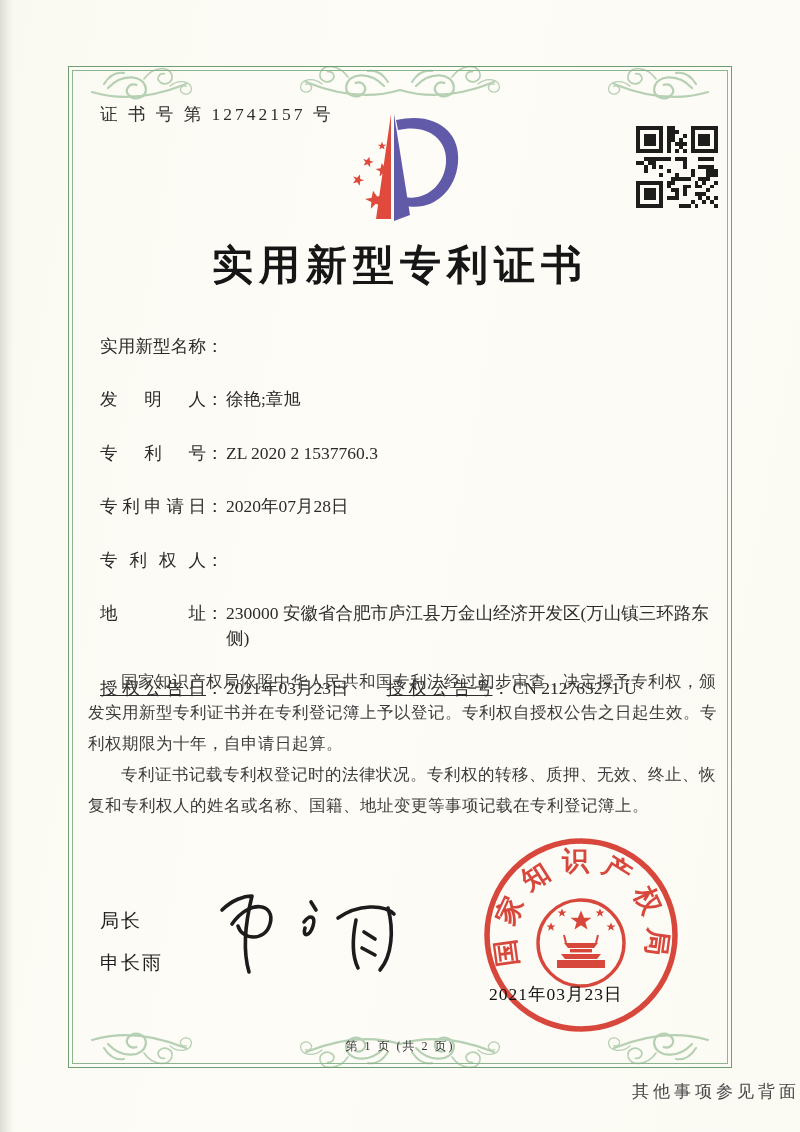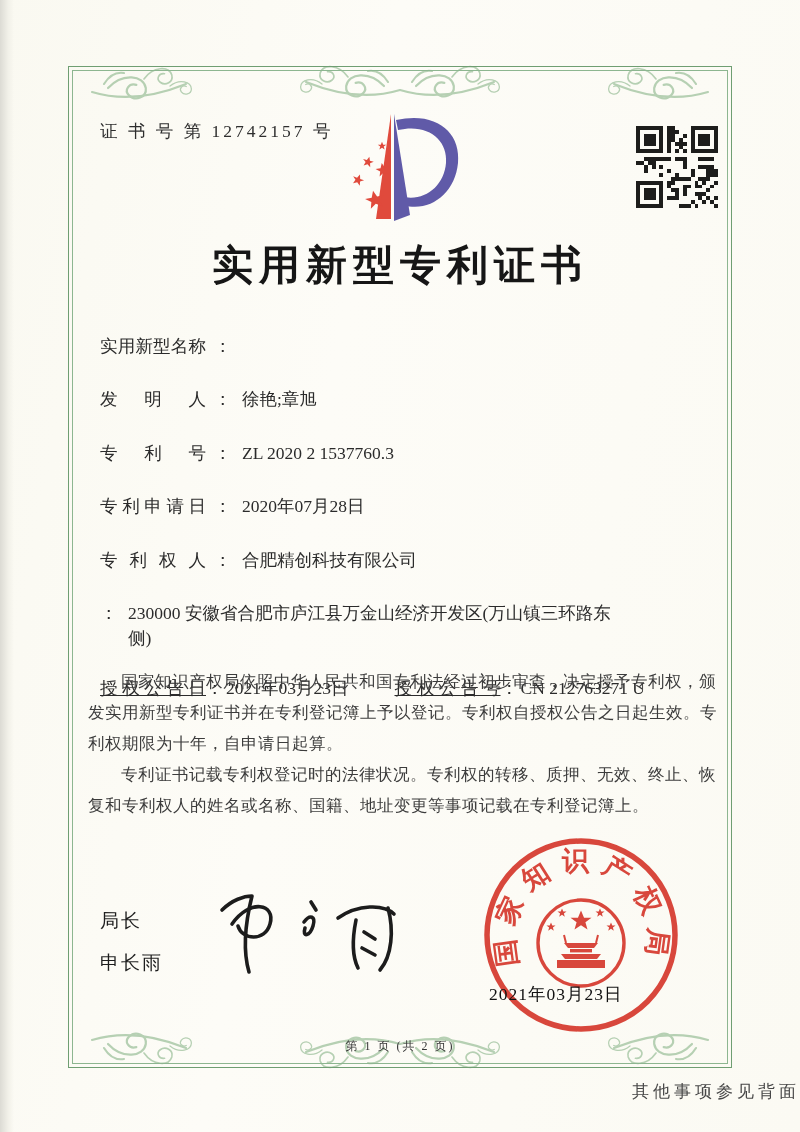--- a/index.html
+++ b/index.html
@@ -9,28 +9,28 @@
     font-family:"Liberation Serif","DejaVu Serif",serif;color:#222;
   }
   .scan-edge{position:absolute;left:0;top:0;bottom:0;width:14px;
     background:linear-gradient(90deg,#dcdbd4,#f2f1e9 60%,rgba(255,255,255,0));}
   .frame{position:absolute;left:68px;top:66px;width:662px;height:1000px;
     border:1.6px solid #6f9e72;}
   .frame::before{content:"";position:absolute;inset:3px;border:1px solid #8db690;}
   .orn{position:absolute;left:0;top:0;width:800px;height:1132px;pointer-events:none;}
   .orn path,.orn use{stroke:#a9c8a7;stroke-width:2.1;fill:none;stroke-linecap:round;}
 
-  .cert-no{position:absolute;left:100px;top:119px;font-size:17.5px;letter-spacing:3px;color:#2e2e2e;}
+  .cert-no{position:absolute;left:100px;top:102px;font-size:17.5px;letter-spacing:3px;color:#2e2e2e;}
   .logo{position:absolute;left:330px;top:110px;width:140px;height:130px;}
   .qr{position:absolute;left:636px;top:126px;width:82px;height:82px;}
   .title{position:absolute;left:0;right:0;top:238px;text-align:center;
     font-size:41px;font-weight:bold;letter-spacing:6px;color:#161616;}
 
   .fields{position:absolute;left:100px;right:78px;top:334px;font-size:17.5px;color:#2b2b2b;}
-  .frow{display:flex;margin-bottom:28px;line-height:1.45;gap:8px;}
+  .frow{display:flex;margin-bottom:28px;line-height:1.45;}
   .flabel{width:106px;flex:0 0 106px;text-align:justify;text-align-last:justify;}
   .fcolon{width:20px;flex:0 0 20px;}
   .fvalue{flex:1;}
   .grant{display:flex;margin-bottom:0;}
   .grant .pair{display:flex;}
   .grant .pair2{margin-left:38px;}
   .grant .glabel{width:106px;text-align:justify;text-align-last:justify;text-decoration:underline;}
 
   .paras{position:absolute;left:88px;right:76px;top:666px;font-size:16.5px;
     line-height:1.88;color:#3c3c3c;letter-spacing:0.5px;}
@@ -319,23 +319,23 @@
     <span class="fvalue">ZL 2020 2 1537760.3</span>
   </div>
   <div class="frow">
     <span class="flabel">专利申请日</span>
     <span class="fcolon">：</span>
     <span class="fvalue">2020年07月28日</span>
   </div>
   <div class="frow">
     <span class="flabel">专利权人</span>
     <span class="fcolon">：</span>
-    <span class="fvalue">合肥精创科技有限公司</span>
   </div>
   <div class="frow" style="margin-bottom:24px;">
+    <span class="flabel">地址</span>
     <span class="fcolon">：</span>
     <span class="fvalue" style="max-width:500px;">230000 安徽省合肥市庐江县万金山经济开发区(万山镇三环路东侧)</span>
   </div>
   <div class="frow grant">
     <span class="pair">
       <span class="glabel">授权公告日</span>
       <span class="fcolon">：</span>
       <span>2021年03月23日</span>
     </span>
     <span class="pair pair2">

